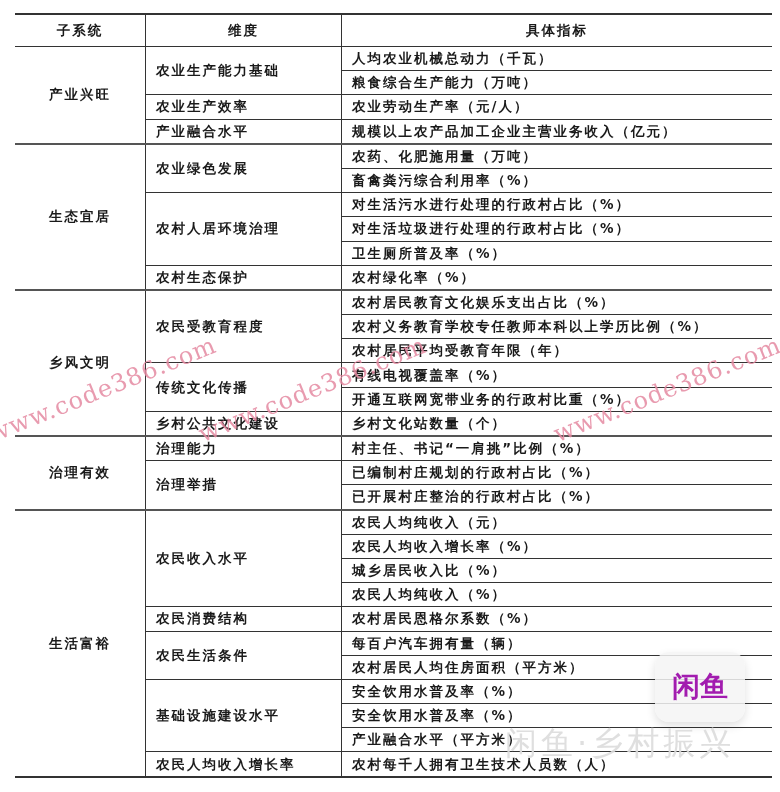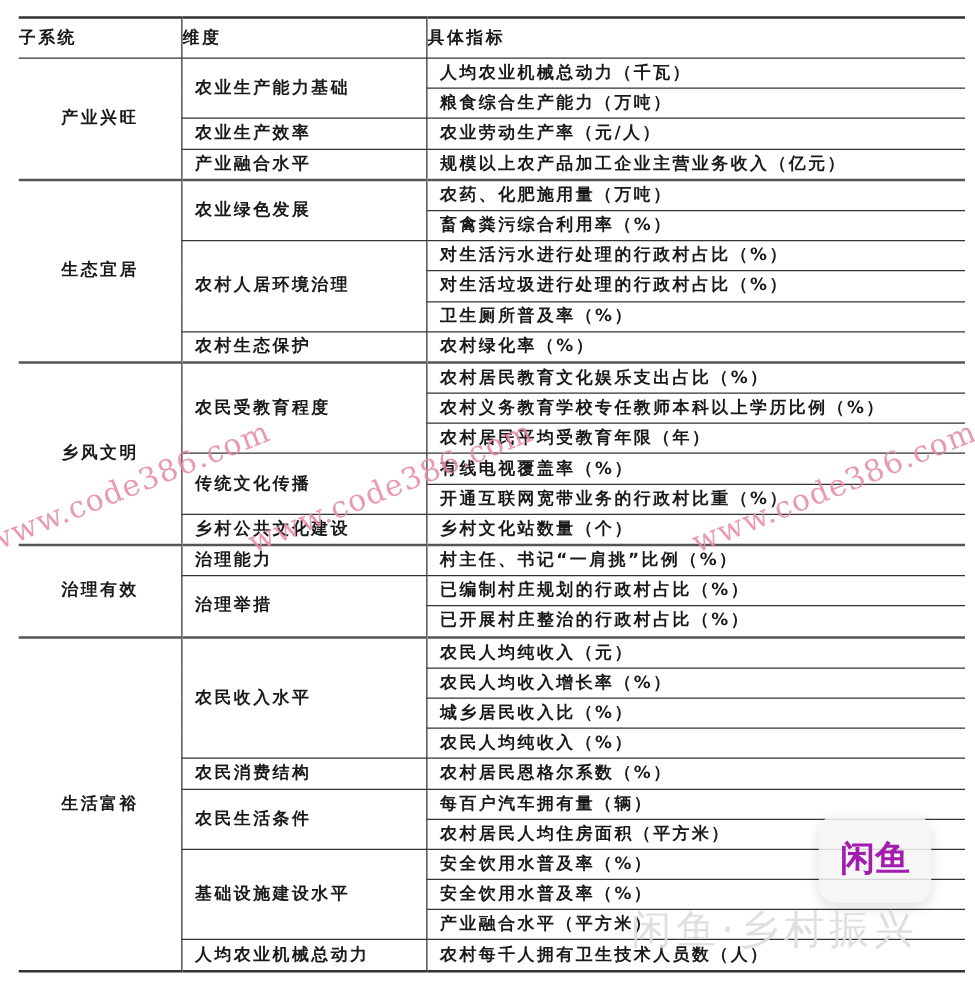--- a/index.html
+++ b/index.html
@@ -1,23 +1,23 @@
 <!DOCTYPE html>
 <html><head>
 <meta charset="utf-8">
 <style>
   html, body { margin:0; padding:0; background:#ffffff; }
   body { width:780px; height:792px; position:relative; overflow:hidden;
          font-family:"DejaVu Sans","Liberation Sans",sans-serif; color:#1a1a1a; }
   .tbl { position:absolute; left:15px; top:13px; width:757px; border-collapse:collapse; table-layout:fixed; }
   .tbl th, .tbl td { font-size:13.5px; font-weight:bold; letter-spacing:2px; padding:0 0 0 10px; height:23.2px; line-height:23px; white-space:nowrap; overflow:hidden; }
-  .tbl thead th { height:31px; font-weight:bold; text-align:left; padding:0; border-top:2px solid #333; border-bottom:1.5px solid #333;margin-top:12px; }
+  .tbl thead th { height:31px; font-weight:bold; text-align:center; padding:0; border-top:2px solid #333; border-bottom:1.5px solid #333;margin-top:12px; }
   .tbl td { border-bottom:1px solid #333; }
   .c1 { width:130px; text-align:center; padding:0 !important; border-right:1.5px solid #333; }
-  .c2 { width:195px; border-right:1.5px solid #333; }
+  .c2 { width:195px; border-right:1.5px solid #333;font-family:Liberation Serif, serif; }
   .tbl tbody tr.grp td { border-top:2px solid #555; }
   .tbl tbody tr:last-child td, .lastrow { border-bottom:2px solid #333 !important; }
   .tbl td.c1 { border-bottom:2px solid #555; }
   .wm { position:absolute; color:#e58aa2; font-family:"DejaVu Serif",serif; font-size:24px; transform:rotate(-22deg); transform-origin:left bottom; opacity:0.85; letter-spacing:1px; pointer-events:none; white-space:nowrap; }
   .logo { position:absolute; left:655px; top:652px; width:90px; height:70px; border-radius:14px; background:rgba(245,245,245,0.85); box-shadow:0 4px 10px rgba(0,0,0,0.12); color:#a21caf; font-size:28px; font-weight:bold; text-align:center; line-height:70px; }
   .logo-text { position:absolute; left:505px; top:722px; color:rgba(220,220,220,0.9); font-size:32px; letter-spacing:4px; }
 </style>
 </head>
 <body>
 
@@ -136,21 +136,21 @@
       <td class="c2" rowspan="3">基础设施建设水平</td>
       <td>安全饮用水普及率（%）</td>
     </tr>
     <tr>
       <td>安全饮用水普及率（%）</td>
     </tr>
     <tr>
       <td>产业融合水平（平方米）</td>
     </tr>
     <tr>
-      <td class="c2">人均农业机械总动力</td>
+      <td class="c2">农民人均收入增长率</td>
       <td>农村每千人拥有卫生技术人员数（人）</td>
     </tr>
   </tbody>
 </table>
 
 <div class="wm" style="left:-5px; top:420px;">www.code386.com</div>
 <div class="wm" style="left:205px; top:420px;">www.code386.com</div>
 <div class="wm" style="left:560px; top:420px;">www.code386.com</div>
 <div class="logo">闲鱼</div>
 <div class="logo-text">闲鱼·乡村振兴</div>

